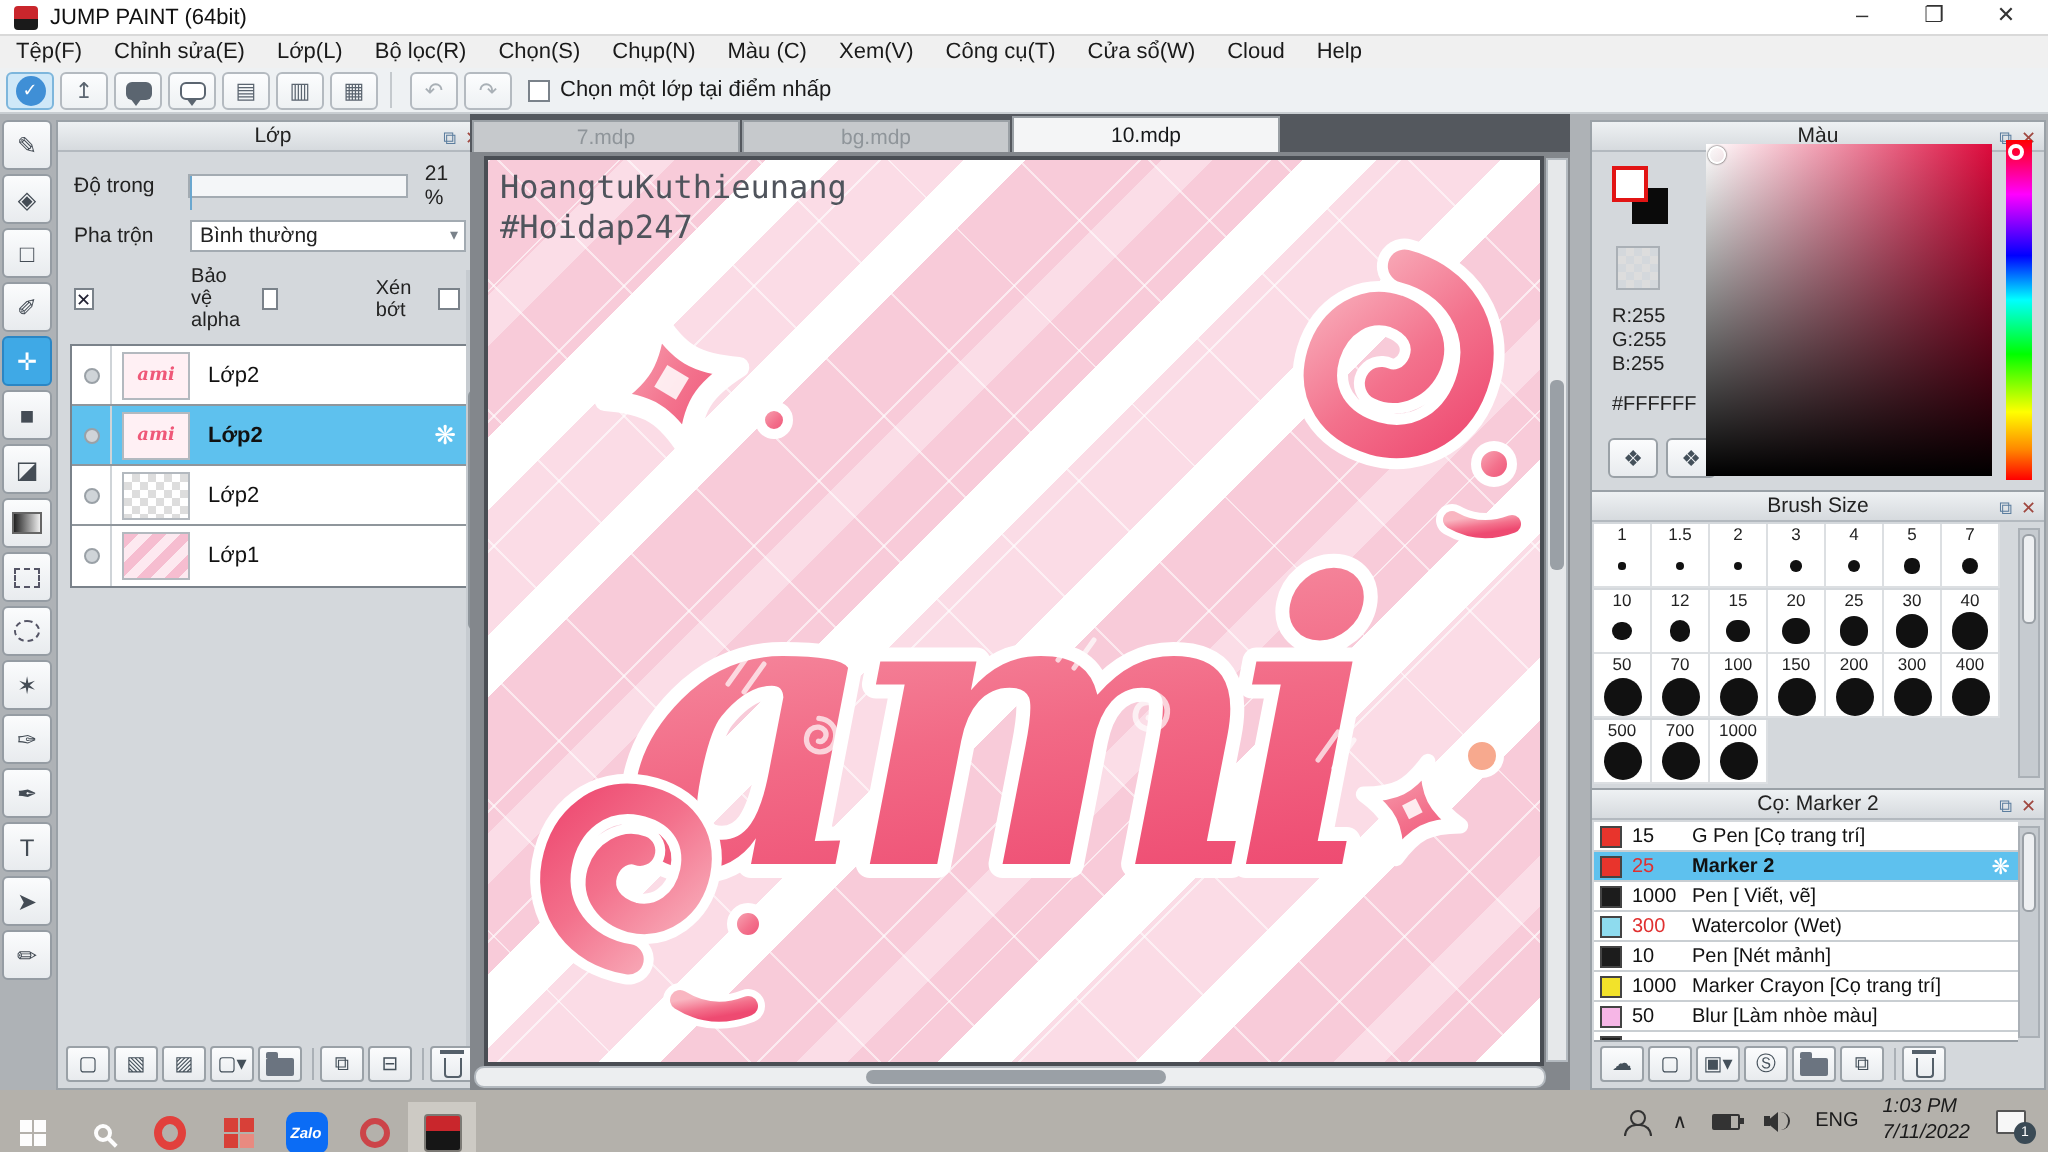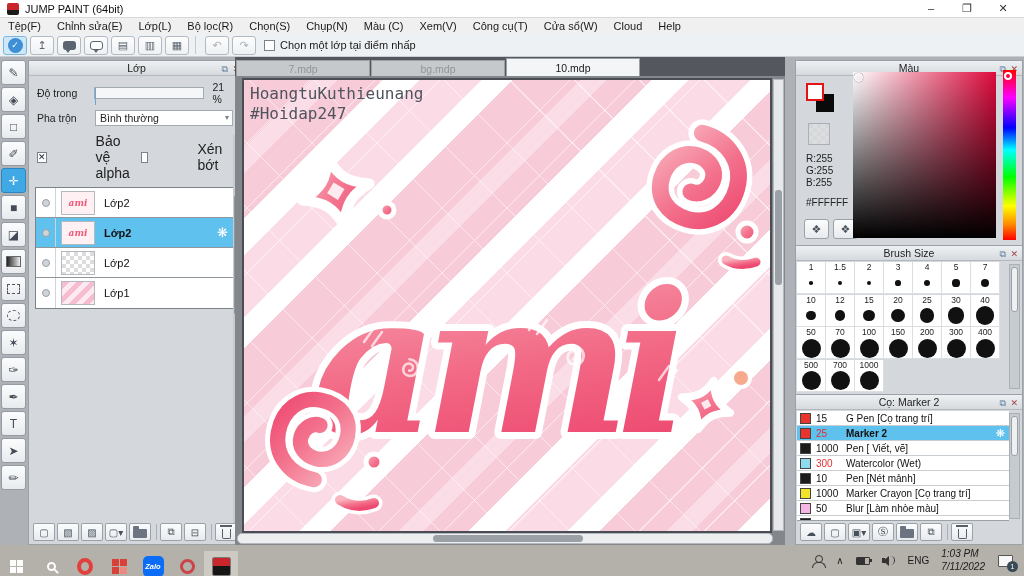--- a/index.html
+++ b/index.html
@@ -41,21 +41,21 @@
   #layers-panel { left:28px; top:60px; width:217px; height:485px; }
   .lp-row { display:flex; align-items:center; margin:5px 8px 0 8px; }
   .lp-label { font-size:10.5px; color:#222; width:58px; }
   .sl-track { width:112px; height:12px; background:#f4f6f8; border:1px solid #a3abb2; position:relative; }
   .sl-fill { height:100%; background:#a9d4f0; border-right:1px solid #6aa7cf; }
   .lp-val { font-size:10.5px; color:#222; margin-left:8px; }
   .dd { width:138px; height:16px; background:#fff; border:1px solid #a3abb2; font-size:10.5px; color:#222; display:flex; align-items:center; padding:0 4px; position:relative; }
   .dd .caret { position:absolute; right:3px; top:2px; font-size:8px; color:#7a828a; }
   #lp-checks { display:flex; margin:7px 6px 6px 8px; }
   .lp-check { display:flex; align-items:center; margin-right:10px; }
-  .lp-check span.lbl { font-size:14px; color:#222; margin-left:4px;padding-left:45px; }
+  .lp-check span.lbl { font-size:10px; color:#222; margin-left:4px;padding-left:45px; }
   #layer-list { margin:2px 10px 0 6px; border:1px solid #7a828a; background:#fff; }
   .layer-row { height:30px; display:flex; align-items:center; border-bottom:1px solid #8f969c; background:#fff; position:relative; }
   .layer-row:last-child { border-bottom:none; }
   .layer-row.sel { background:#5ec1ee; }
   .vis-cell { width:20px; height:100%; border-right:1px solid #cfd4d8; display:flex; align-items:center; justify-content:center; }
   .vis-dot { width:8px; height:8px; border-radius:50%; background:#cfd4d8; border:1px solid #9aa1a7; }
   .thumb { width:34px; height:24px; border:1px solid #b3b9bf; margin-left:5px; background:#fff; display:flex; align-items:center; justify-content:center; overflow:hidden; }
   .thumb.art { font-family:"DejaVu Serif",serif; font-style:italic; font-weight:bold; font-size:9px; color:#ef5878; background:#fff0f4; }
   .thumb.checker { background-image:linear-gradient(45deg,#ddd 25%,transparent 25% 75%,#ddd 75%),linear-gradient(45deg,#ddd 25%,transparent 25% 75%,#ddd 75%); background-size:8px 8px; background-position:0 0,4px 4px; }
   .thumb.stripes { background:repeating-linear-gradient(135deg,#f6bdd0 0 5px,#fde9f0 5px 10px); }

